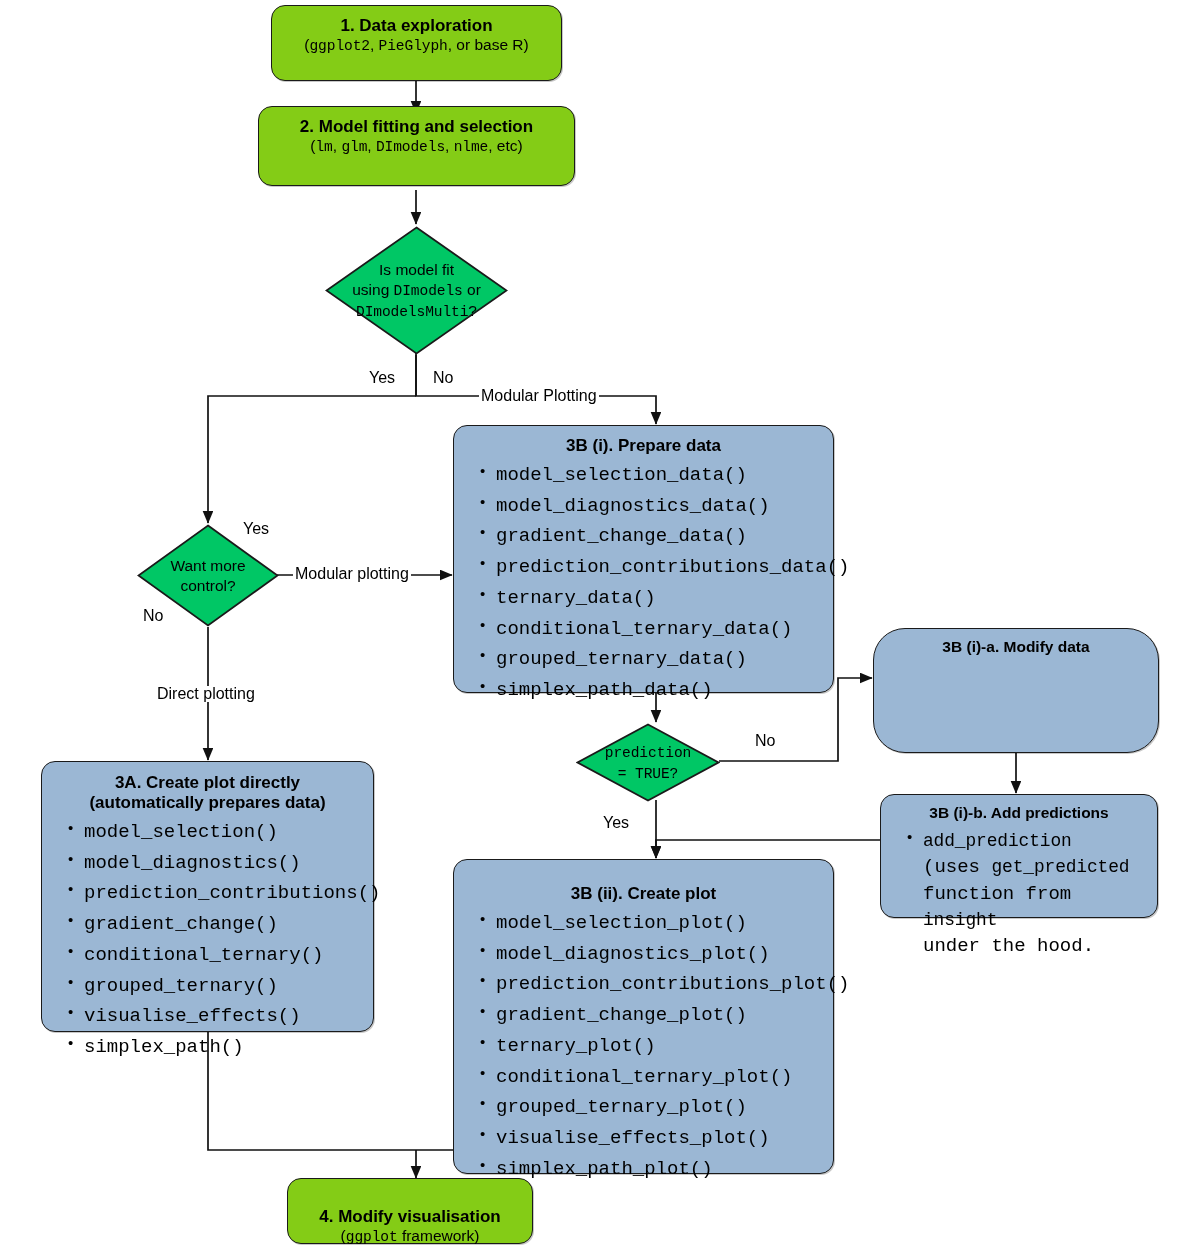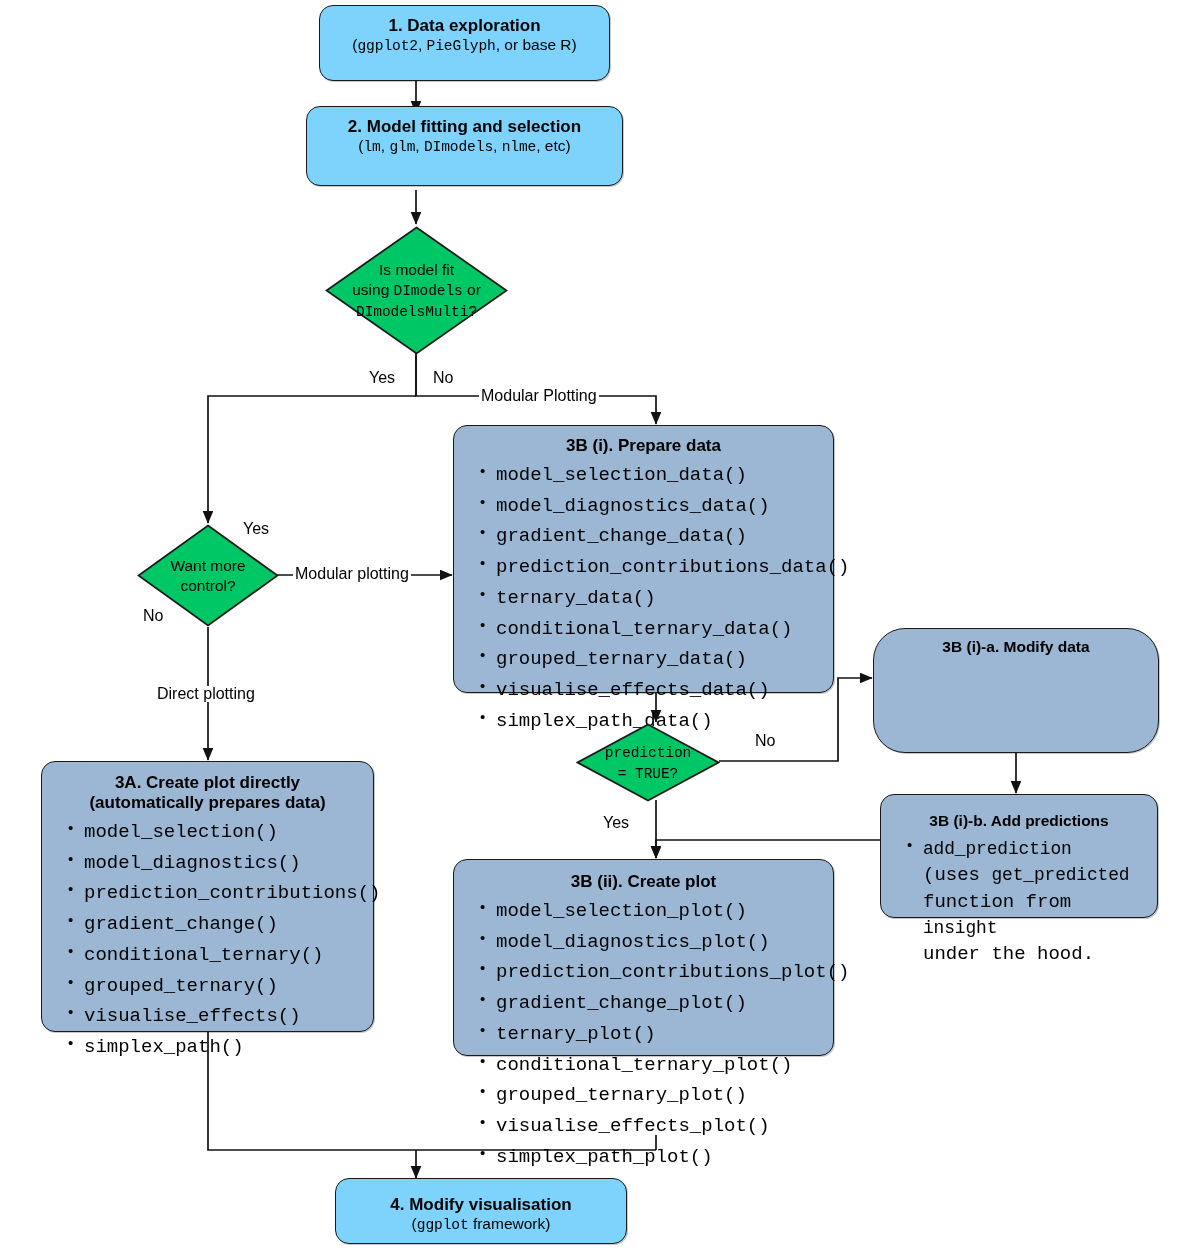--- a/index.html
+++ b/index.html
@@ -26,21 +26,21 @@
     pointer-events: none;
   }
   .node {
     position: absolute;
   }
   .proc {
     border: 1.6px solid #1a1a1a;
     border-radius: 14px;
     box-shadow: 1px 1px 0 rgba(0,0,0,0.22);
   }
-  .proc.purple { background: #7dd3fc; margin-left: 48px; }
+  .proc.purple { background: #84cc16; }
   .proc.blue   { background: #9bb7d4; }
 
   .title {
     font-weight: bold;
     text-align: center;
     font-size: 17px;
     line-height: 1.17;
     color: #000;
   }
   .title.sm { font-size: 15.5px; }
@@ -202,21 +202,20 @@
   <div class="node proc blue" style="left:453px; top:425px; width:381px; height:268px; padding:10px 12px;">
     <div class="title">3B (i). Prepare data</div>
     <ul class="fnlist">
       <li>model_selection_data()</li>
       <li>model_diagnostics_data()</li>
       <li>gradient_change_data()</li>
       <li>prediction_contributions_data()</li>
       <li>ternary_data()</li>
       <li>conditional_ternary_data()</li>
       <li>grouped_ternary_data()</li>
-      <li>visualise_effects_data()</li>
       <li>simplex_path_data()</li>
     </ul>
   </div>
 
   <div class="diamond" style="left:576px; top:723px; width:144px; height:79px;">
     <svg class="shape" viewBox="0 0 144 79" preserveAspectRatio="none">
       <polygon points="72,1.5 142.5,39.5 72,77.5 1.5,39.5" fill="#00c765" stroke="#1a1a1a" stroke-width="1.8"></polygon>
     </svg>
     <div class="dlabel">
       <div><code class="mono">prediction</code></div>
@@ -239,47 +238,47 @@
       <li>grouped_ternary()</li>
       <li>visualise_effects()</li>
       <li>simplex_path()</li>
     </ul>
   </div>
 
   <div class="node proc blue" style="left:873px; top:628px; width:286px; height:125px; padding:9px 12px;border-radius:32px;">
     <div class="title sm">3B (i)-a. Modify data</div>
   </div>
 
-  <div class="node proc blue" style="left:880px; top:794px; width:278px; height:124px; padding:17px 12px;">
+  <div class="node proc blue" style="left:880px; top:794px; width:278px; height:124px; padding:9px 12px;">
     <div class="title sm">3B (i)-b. Add predictions</div>
     <ul class="fnlist wrapy" style="margin-top:6px;">
       <li>
         <span class="mono">add_prediction</span><br>
         <span>(uses </span><span class="mono">get_predicted</span><br>
         <span>function from </span><span class="mono">insight</span><br>
         <span>under the hood.</span>
       </li>
     </ul>
   </div>
 
-  <div class="node proc blue" style="left:453px; top:859px; width:381px; height:197px; padding:12px 12px;">
+  <div class="node proc blue" style="left:453px; top:859px; width:381px; height:315px; padding:24px 12px;">
     <div class="title">3B (ii). Create plot</div>
     <ul class="fnlist">
       <li>model_selection_plot()</li>
       <li>model_diagnostics_plot()</li>
       <li>prediction_contributions_plot()</li>
       <li>gradient_change_plot()</li>
       <li>ternary_plot()</li>
       <li>conditional_ternary_plot()</li>
       <li>grouped_ternary_plot()</li>
       <li>visualise_effects_plot()</li>
       <li>simplex_path_plot()</li>
     </ul>
   </div>
 
-  <div class="node proc purple" style="left:287px; top:1178px; width:292px; height:66px; padding:16px 10px;">
+  <div class="node proc purple" style="left:287px; top:1178px; width:246px; height:66px; padding:28px 10px;">
     <div class="title">4. Modify visualisation</div>
     <div class="subtitle">
       <span>(</span><code class="mono">ggplot</code><span> framework)</span>
     </div>
   </div>
 
 </div>
 
 </body></html>

